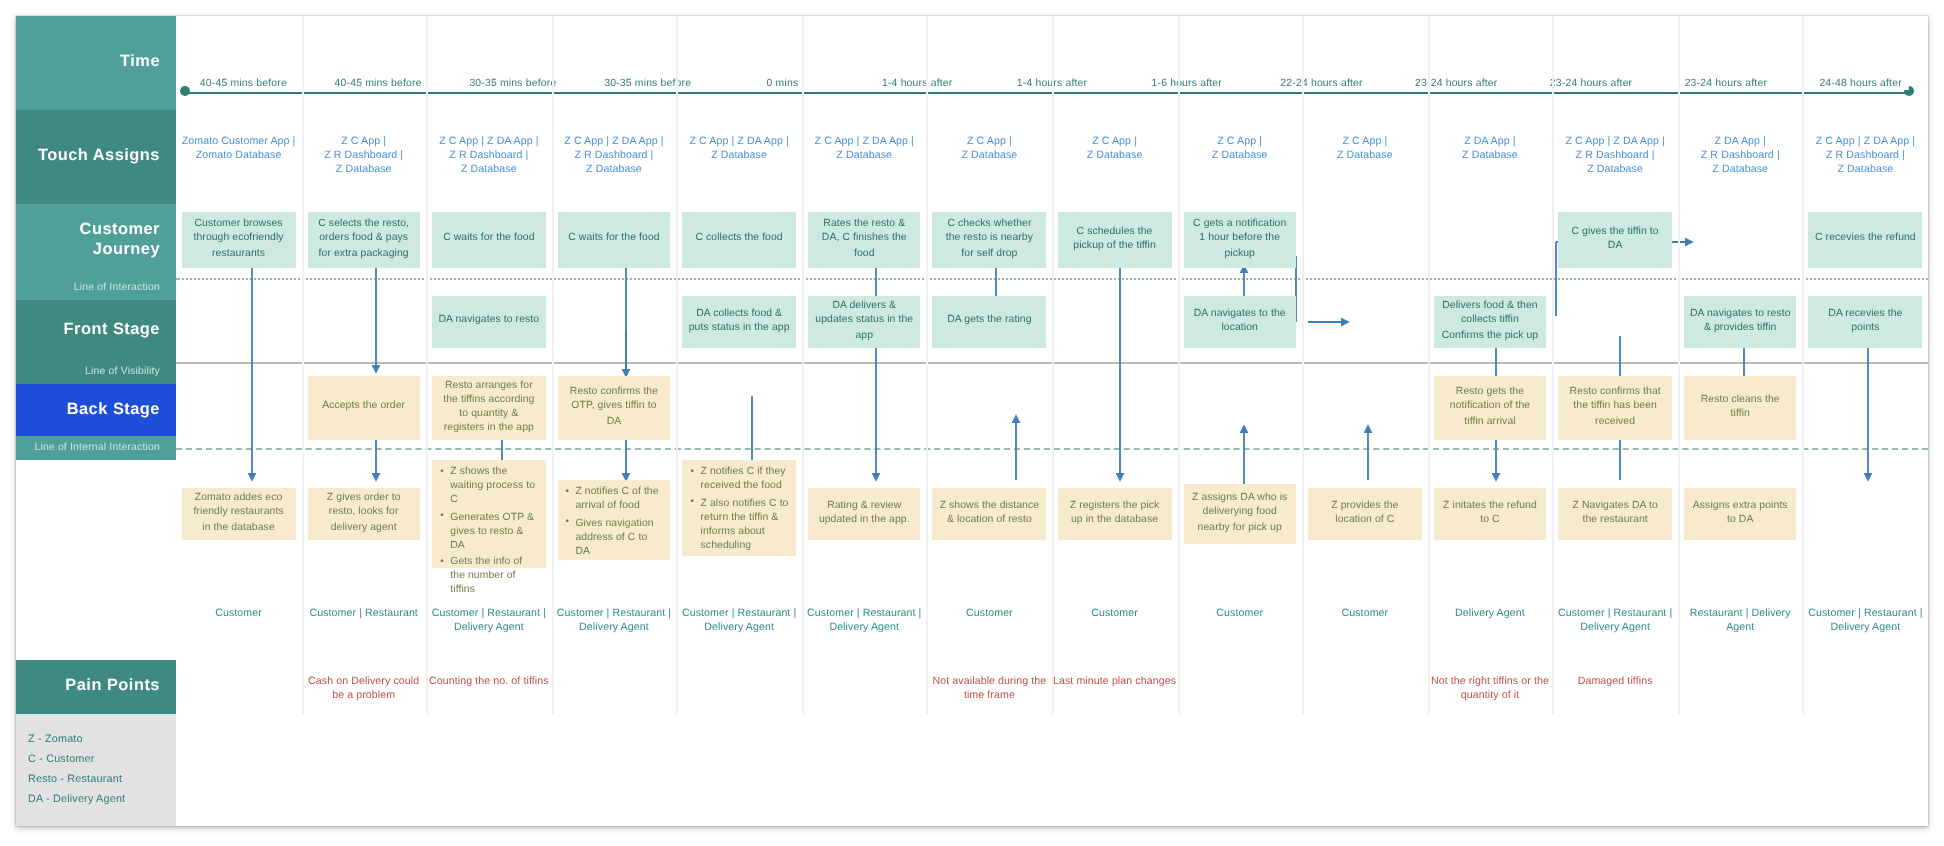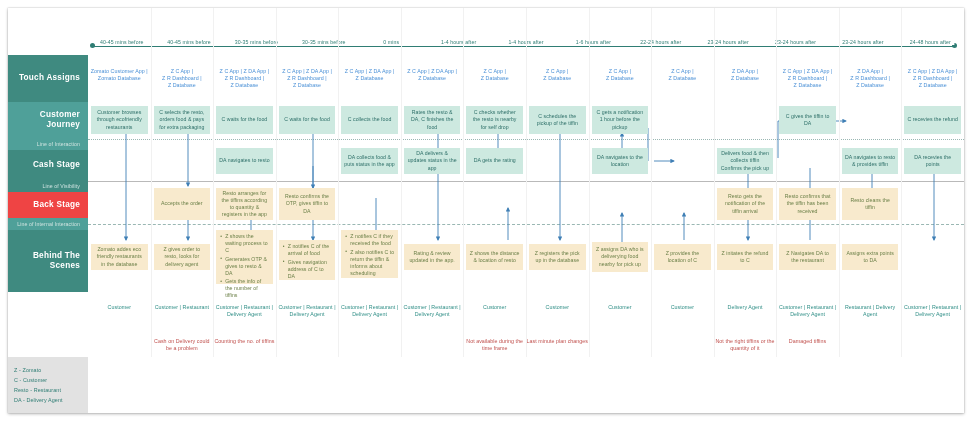--- a/index.html
+++ b/index.html
@@ -130,42 +130,45 @@
 </head>
 <body>
 
 <div id="root">
   <div class="scroll-shadow-b"></div>
   <div class="scroll-shadow-r"></div>
 
   <div class="canvas">
 
     <div class="rail">
+      <div class="rail-row" style="top:0px;height:47px;background:#4fa099;">
+          <span>Time</span>
+        </div>
       <div class="rail-row" style="top:47px;height:47px;background:#3f8a80;">
           <span>Touch Assigns</span>
         </div>
       <div class="rail-row" style="top:94px;height:36px;background:#4fa099;white-space:pre-line;"><span>Customer
 Journey</span></div>
       <div class="rail-row lineonly" style="top:130px;height:12px;background:#4fa099;">
           <span>Line of Interaction</span>
         </div>
       <div class="rail-row" style="top:142px;height:30px;background:#3f8a80;">
-          <span>Cash Stage</span>
+          <span>Front Stage</span>
         </div>
       <div class="rail-row lineonly" style="top:172px;height:12px;background:#3f8a80;">
           <span>Line of Visibility</span>
         </div>
-      <div class="rail-row" style="top:184px;height:26px;background:#ef4444;">
+      <div class="rail-row" style="top:184px;height:26px;background:#1d4ed8;">
           <span>Back Stage</span>
         </div>
       <div class="rail-row lineonly" style="top:210px;height:12px;background:#4fa099;">
           <span>Line of Internal Interaction</span>
         </div>
-      <div class="rail-row" style="top:222px;height:62px;background:#3f8a80;">
-          <span>Behind The Scenes</span>
+      <div class="rail-row" style="top:322px;height:27px;background:#3f8a80;">
+          <span>Pain Points</span>
         </div>
 
       <div class="legend">
         <div>Z - Zomato</div>
         <div>C - Customer</div>
         <div>Resto - Restaurant</div>
         <div>DA - Delivery Agent</div>
       </div>
     </div>
 

